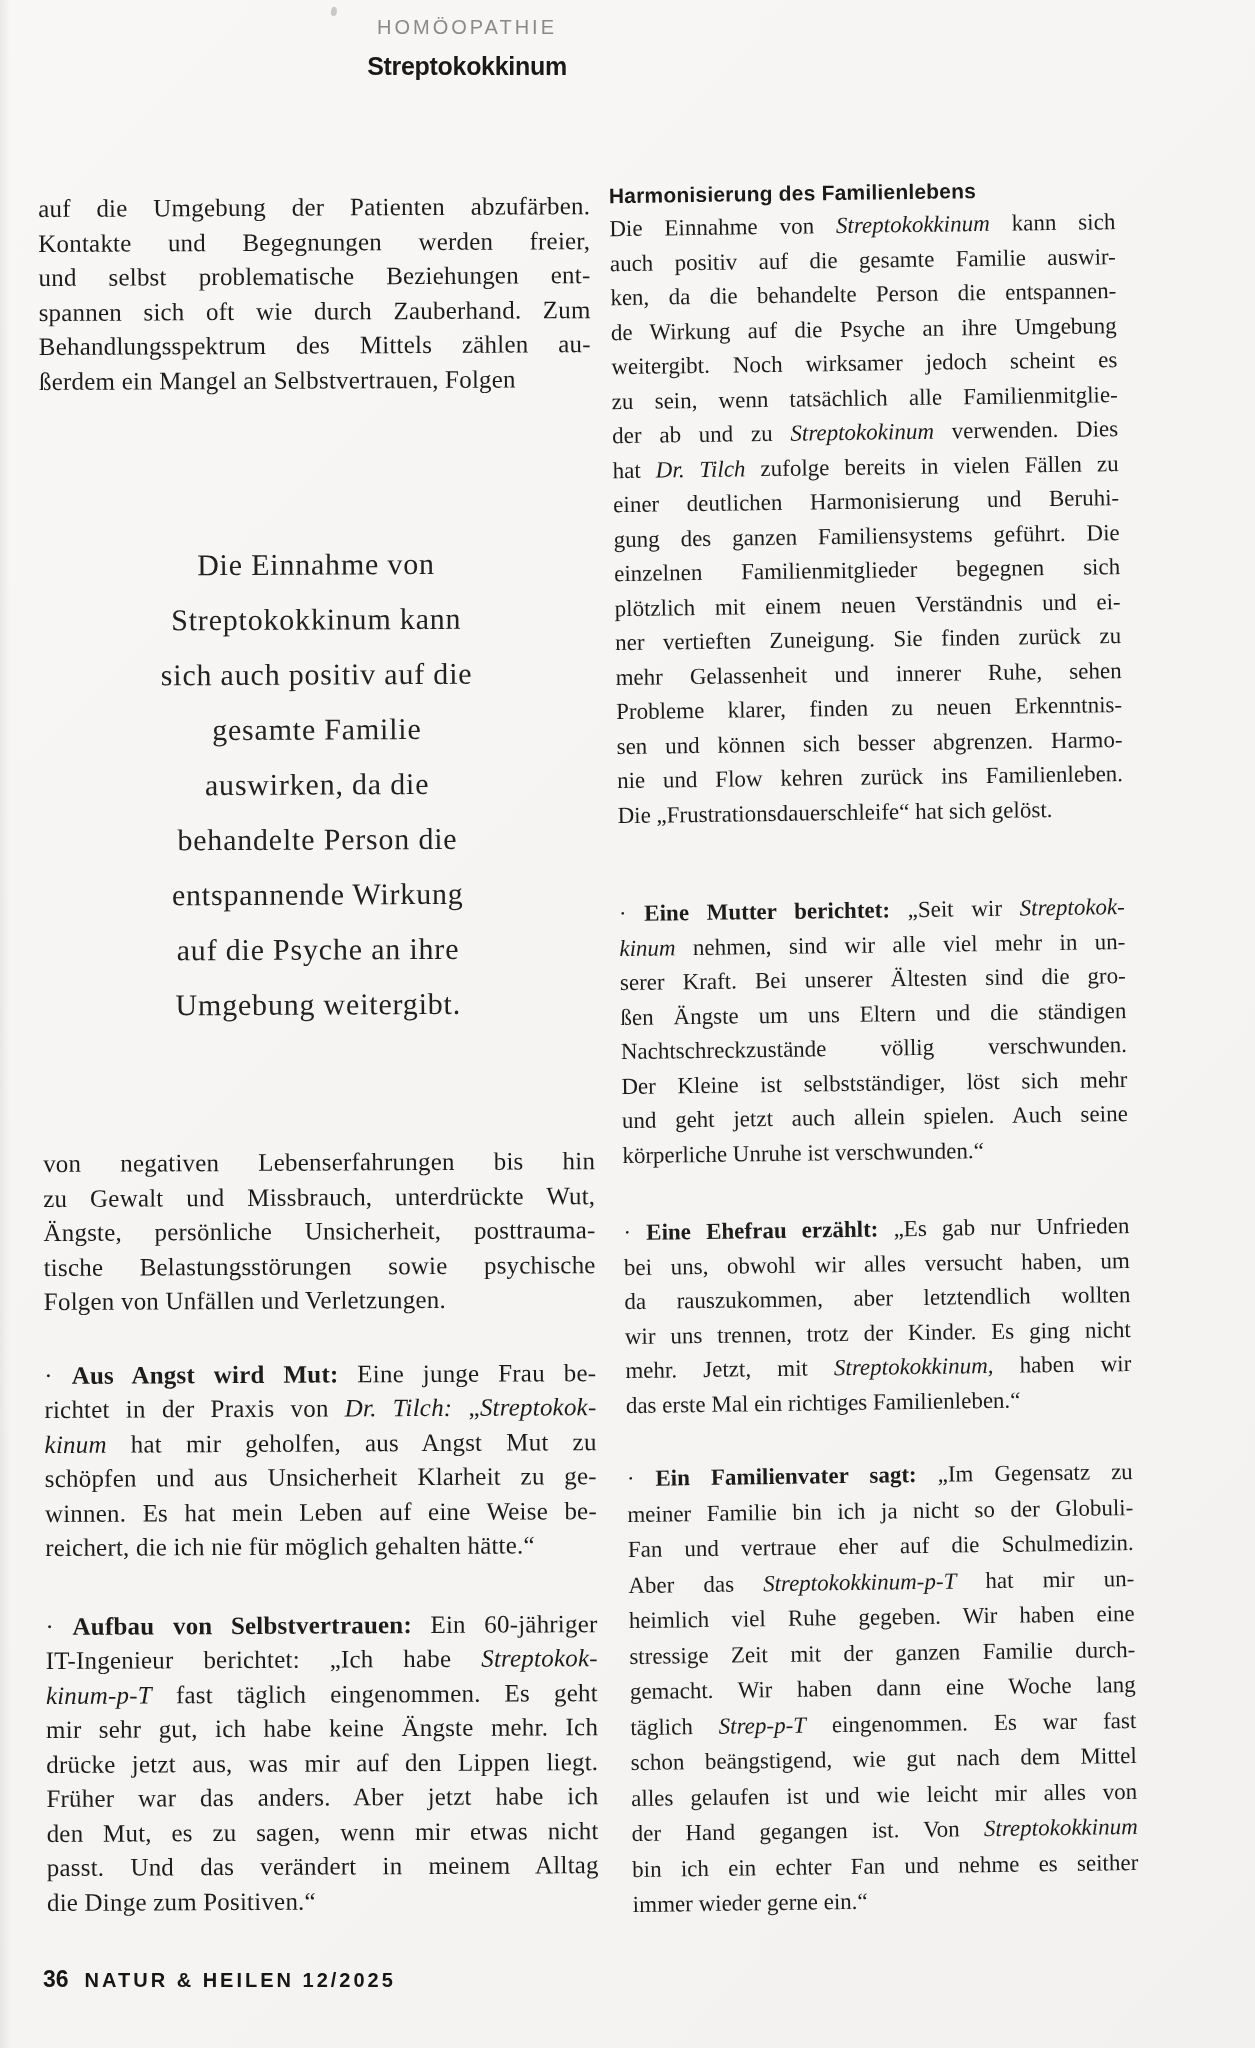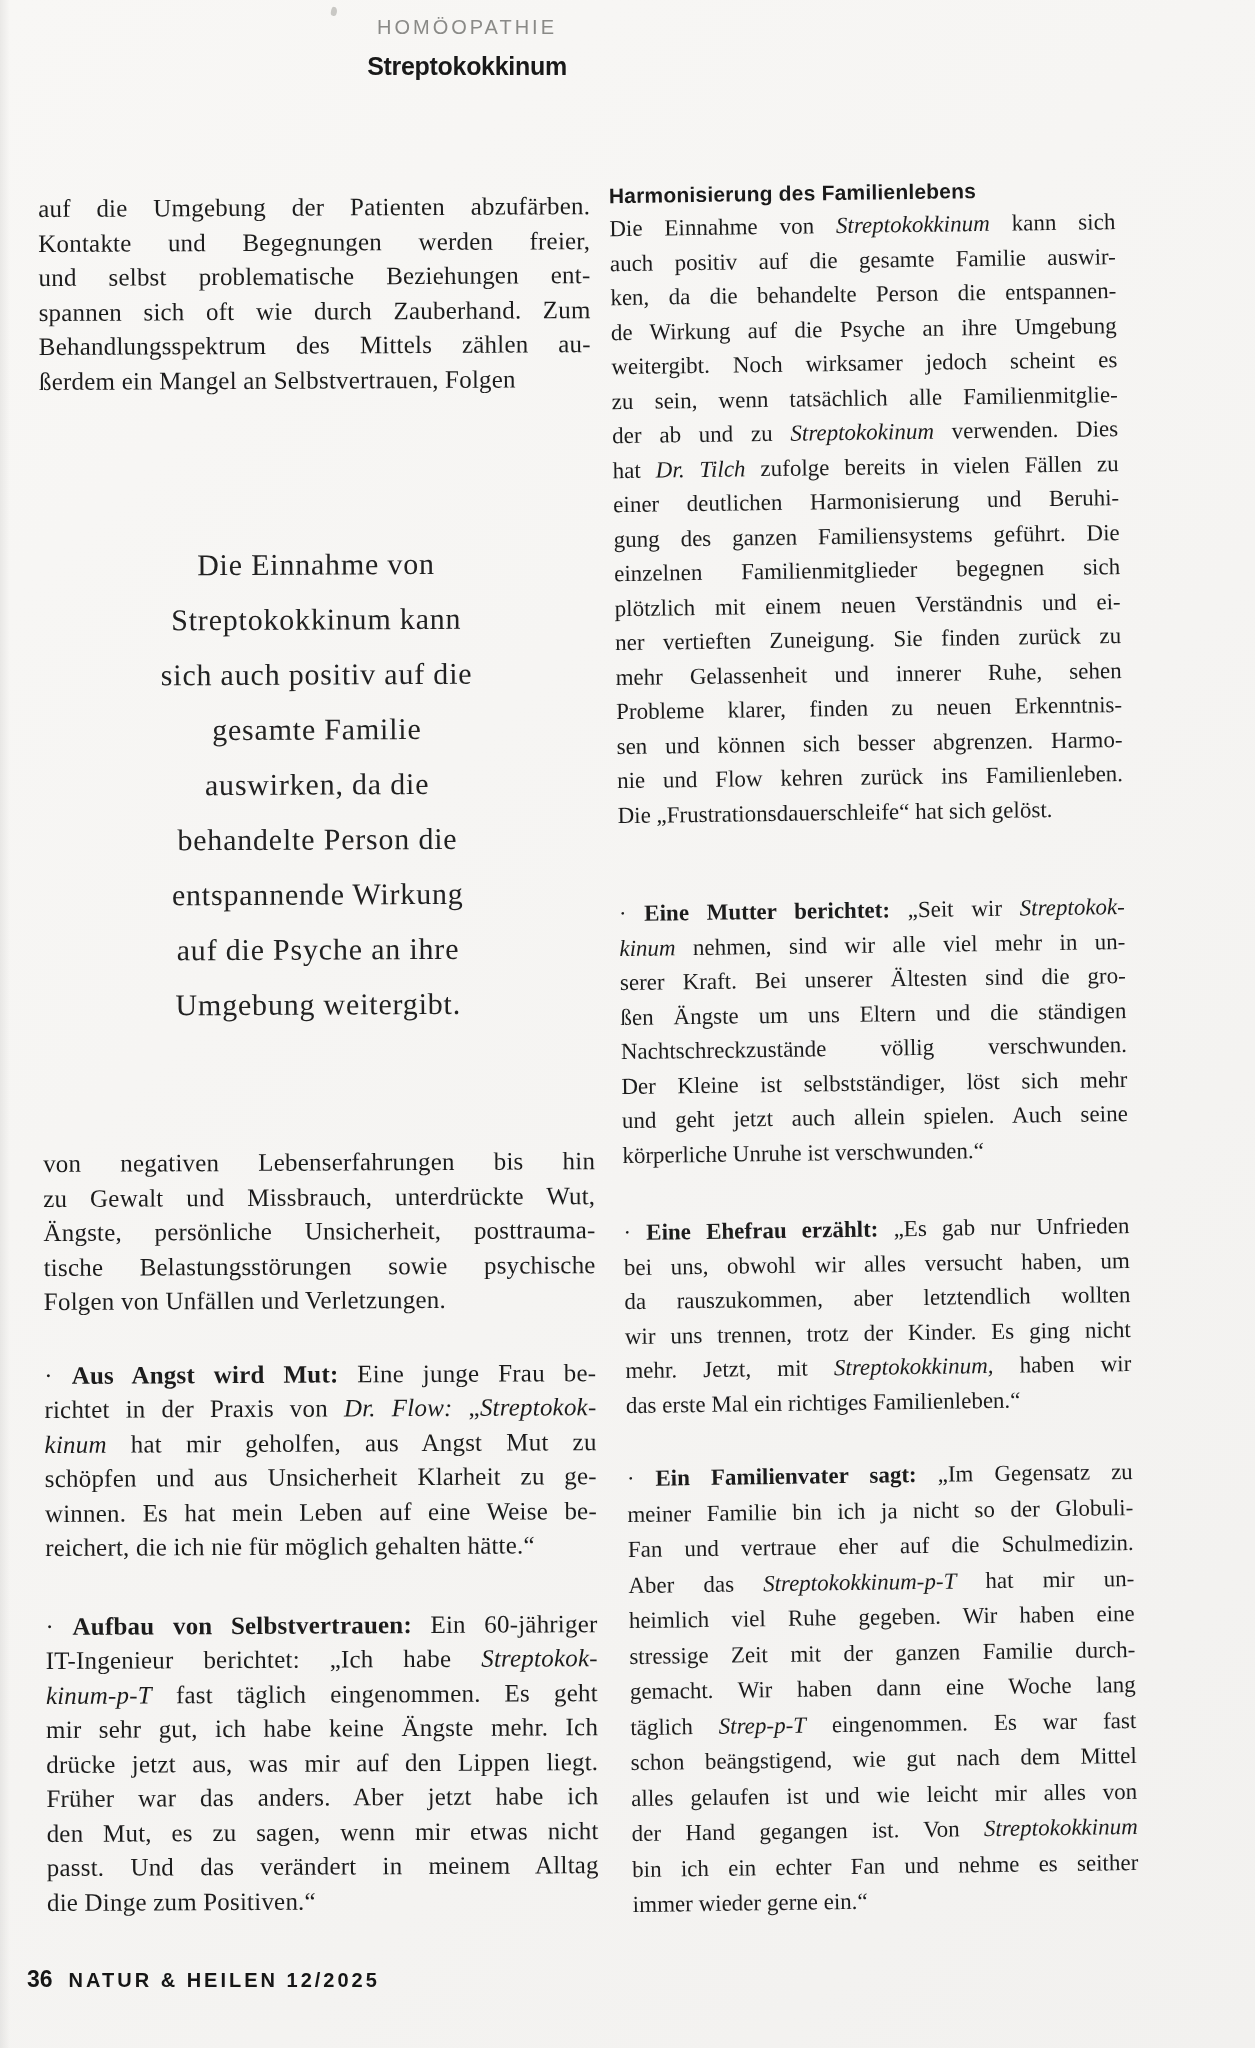--- a/index.html
+++ b/index.html
@@ -60,21 +60,21 @@
   .p-gap-a{margin-top:39px;}
   .p-gap-b{margin-top:44px;}
   .p-gap-c{margin-top:64px;}
   .p-gap-d{margin-top:43px;}
   .p-gap-e{margin-top:38px;}
   .lh-wide{line-height:35.5px;}
   i{font-style:italic;}
   b{font-weight:bold;}
   
   .footer{
-    position:absolute;left:27px;top:1966px;
+    position:absolute;left:43px;top:1966px;
     font-family:"Liberation Sans", sans-serif;
     font-weight:bold;color:#161616;white-space:nowrap;
   }
   .footer .pageno{font-size:23px;letter-spacing:0;}
   .footer .mag{font-size:20px;letter-spacing:3px;margin-left:16px;}
 </style>
 </head>
 <body>
 
 <div class="page">
@@ -106,21 +106,21 @@
       </div>
     <div class="para">
         <div class="line">von negativen Lebenserfahrungen bis hin</div>
         <div class="line">zu Gewalt und Missbrauch, unterdrückte Wut,</div>
         <div class="line">Ängste, persönliche Unsicherheit, posttrauma-</div>
         <div class="line">tische Belastungsstörungen sowie psychische</div>
         <div class="line">Folgen von Unfällen und Verletzungen.</div>
       </div>
     <div class="para p-gap-a">
         <div class="line">· <b>Aus Angst wird Mut:</b> Eine junge Frau be-</div>
-        <div class="line">richtet in der Praxis von <i>Dr. Flow:</i> „<i>Streptokok-</i></div>
+        <div class="line">richtet in der Praxis von <i>Dr. Tilch:</i> „<i>Streptokok-</i></div>
         <div class="line"><i>kinum</i> hat mir geholfen, aus Angst Mut zu</div>
         <div class="line">schöpfen und aus Unsicherheit Klarheit zu ge-</div>
         <div class="line">winnen. Es hat mein Leben auf eine Weise be-</div>
         <div class="line">reichert, die ich nie für möglich gehalten hätte.“</div>
       </div>
     <div class="para p-gap-b">
         <div class="line">· <b>Aufbau von Selbstvertrauen:</b> Ein 60-jähriger</div>
         <div class="line">IT-Ingenieur berichtet: „Ich habe <i>Streptokok-</i></div>
         <div class="line"><i>kinum-p-T</i> fast täglich eingenommen. Es geht</div>
         <div class="line">mir sehr gut, ich habe keine Ängste mehr. Ich</div>

